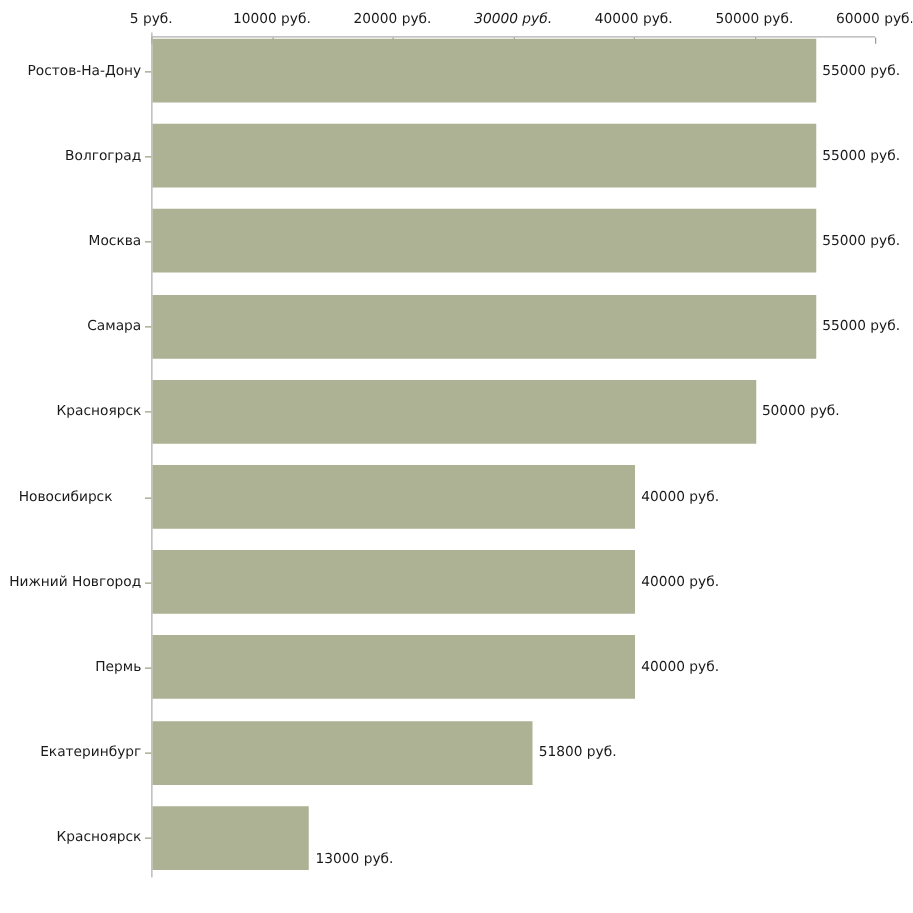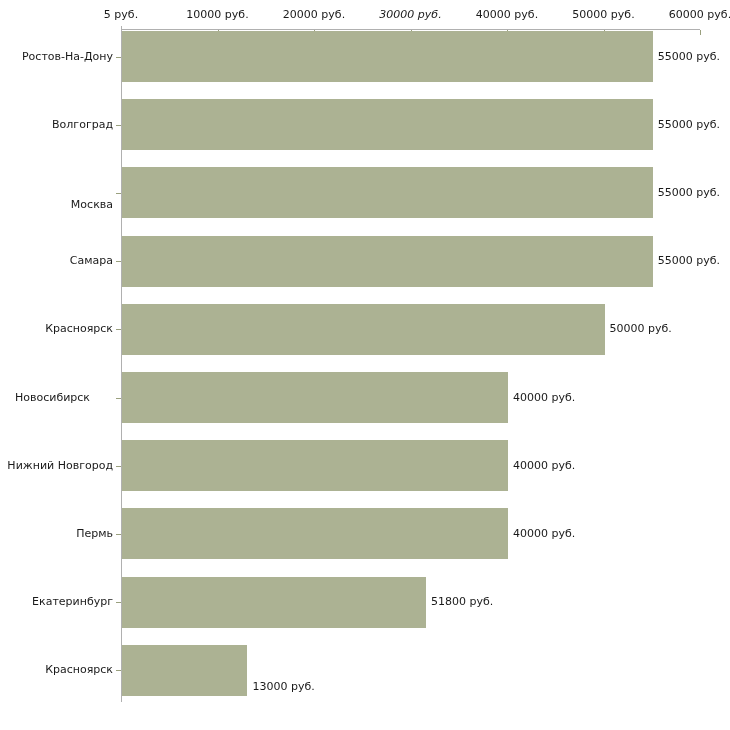--- a/index.html
+++ b/index.html
@@ -122,21 +122,21 @@
         <div class="bar" style="left: 122px; top: 31px; width: 530.75px; height: 51px; background: rgb(172, 178, 147);"></div>
         <div class="bar-value" style="left: 657.75px; top: 49.5px;">55000 руб.</div>
       </div>
       <div class="row" style="top: 0px;">
         <div class="cat-label" style="top: 117.7px; right: 617px;">Волгоград</div>
         <div class="cat-tick" style="left: 116px; top: 124.7px;"></div>
         <div class="bar" style="left: 122px; top: 99.2px; width: 530.75px; height: 51px; background: rgb(172, 178, 147);"></div>
         <div class="bar-value" style="left: 657.75px; top: 117.7px;">55000 руб.</div>
       </div>
       <div class="row" style="top: 0px;">
-        <div class="cat-label" style="top: 185.9px; right: 617px; margin-top: 12px;">Москва</div>
+        <div class="cat-label" style="top: 185.9px; right: 617px;">Москва</div>
         <div class="cat-tick" style="left: 116px; top: 192.9px;"></div>
         <div class="bar" style="left: 122px; top: 167.4px; width: 530.75px; height: 51px; background: rgb(172, 178, 147);"></div>
         <div class="bar-value" style="left: 657.75px; top: 185.9px;">55000 руб.</div>
       </div>
       <div class="row" style="top: 0px;">
         <div class="cat-label" style="top: 254.1px; right: 617px;">Самара</div>
         <div class="cat-tick" style="left: 116px; top: 261.1px;"></div>
         <div class="bar" style="left: 122px; top: 235.6px; width: 530.75px; height: 51px; background: rgb(172, 178, 147);"></div>
         <div class="bar-value" style="left: 657.75px; top: 254.1px;">55000 руб.</div>
       </div>

